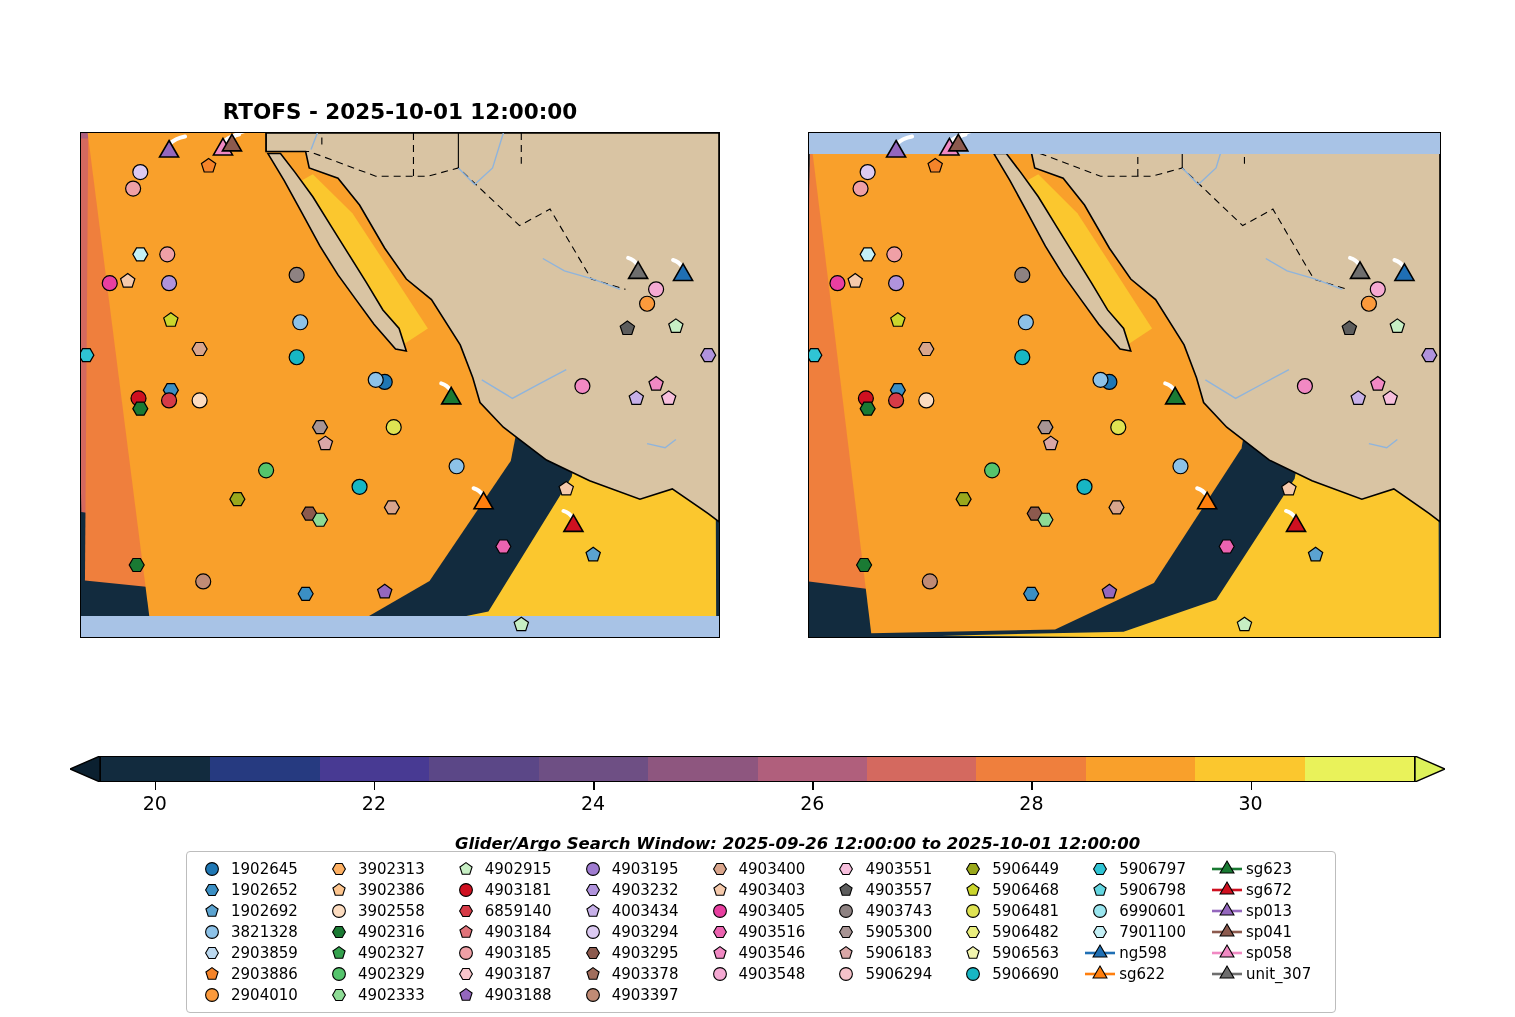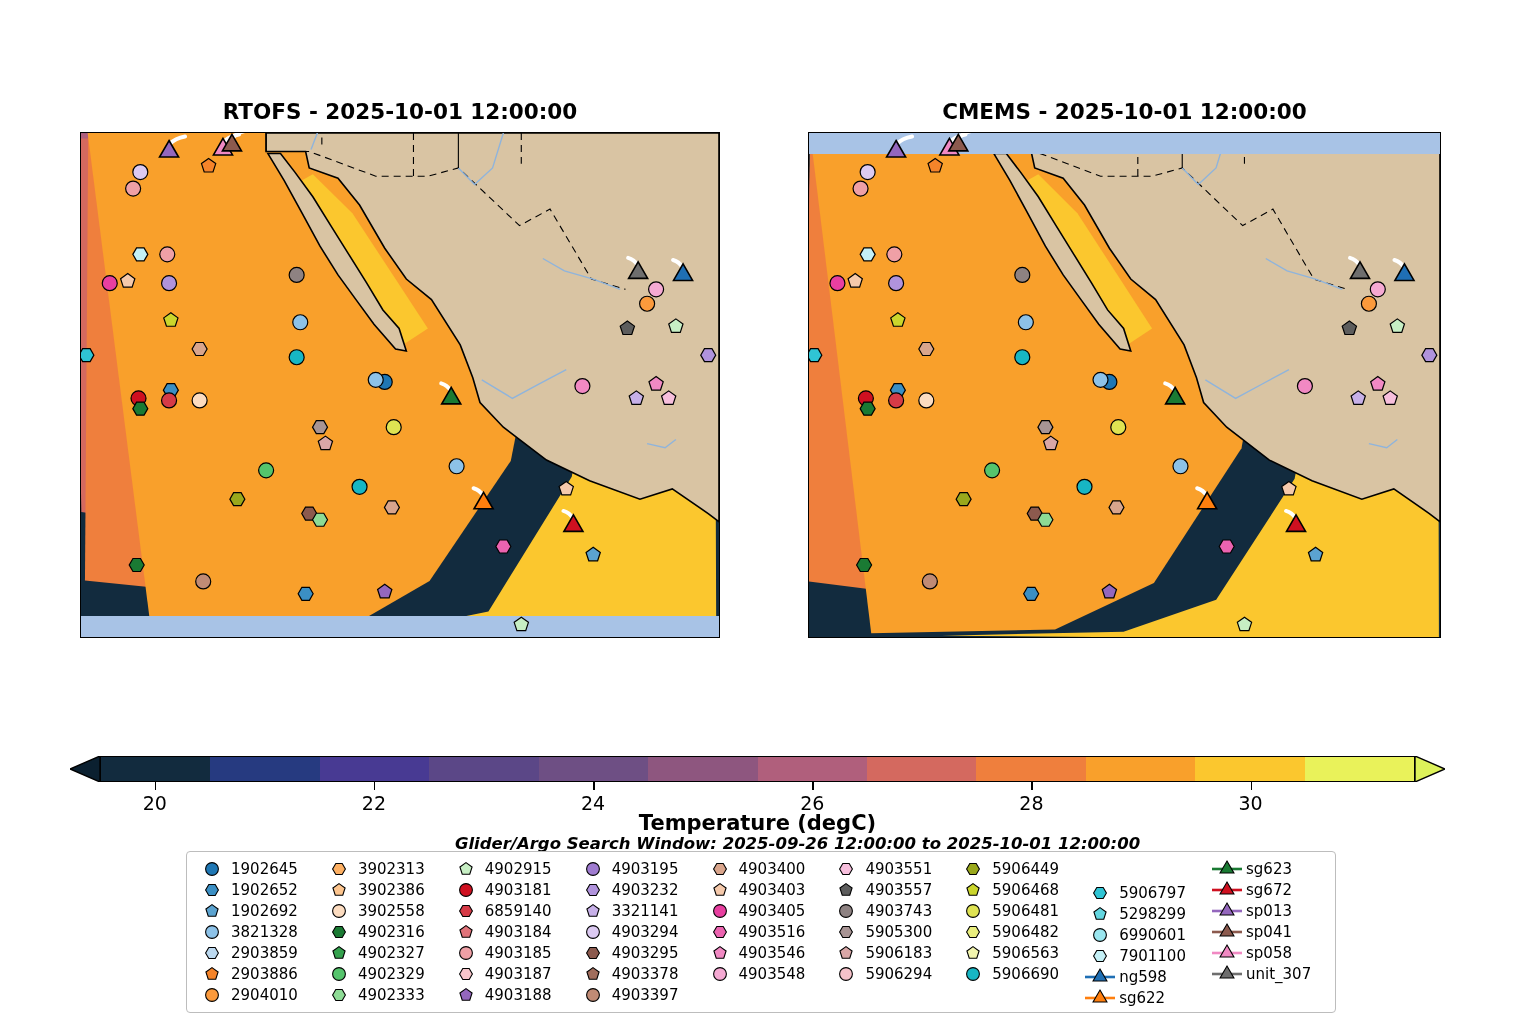--- a/index.html
+++ b/index.html
@@ -310,21 +310,20 @@
         <div class="tick tick-l minor" style="top: 10.2041%;"></div>
         <div class="tick tick-r minor" style="top: 10.2041%;"></div>
         <div class="tick tick-l minor" style="top: 6.12245%;"></div>
         <div class="tick tick-r minor" style="top: 6.12245%;"></div>
         <div class="tick tick-l minor" style="top: 2.04082%;"></div>
         <div class="tick tick-r minor" style="top: 2.04082%;"></div>
       </div>
   </div>
 
   <div class="panel" id="panel-cmems">
-    <div class="panel-title">CMEMS - 2025-10-01 12:00:00</div>
     <div class="axes" id="axes-cmems">
       <div class="map-canvas">
           <svg class="map-svg" viewBox="0 0 100 100" preserveAspectRatio="none">
             <g>
               <rect x="0" y="0" width="100" height="100" fill="#122b3e"></rect>
               <polygon points="0.94,0.26 0.34,10.83 8.72,13.13 17.58,11.90 24.20,4.85 29.73,-1.03" fill="#263a80"></polygon>
               <polygon points="0.83,1.36 0.90,17.08 8.47,21.10 15.93,17.34 24.78,10.15 31.84,-1.31" fill="#483a93"></polygon>
               <polygon points="0.72,-1.01 -0.94,29.05 11.04,33.15 20.90,27.68 27.05,16.06 32.67,-1.59" fill="#5b4787"></polygon>
               <polygon points="0.61,0.09 -0.38,41.02 11.22,42.55 23.47,37.20 31.71,21.97 36.46,1.60" fill="#6e4f84"></polygon>
               <polygon points="0.49,1.18 0.17,52.17 13.79,54.60 26.05,49.37 35.10,31.34 41.38,1.31" fill="#8e567f"></polygon>
@@ -575,21 +574,20 @@
       <div class="cb-tlabel" style="left: 303.958px;">22</div>
       <div class="cb-tick" style="left: 523.125px;"></div>
       <div class="cb-tlabel" style="left: 523.125px;">24</div>
       <div class="cb-tick" style="left: 742.292px;"></div>
       <div class="cb-tlabel" style="left: 742.292px;">26</div>
       <div class="cb-tick" style="left: 961.458px;"></div>
       <div class="cb-tlabel" style="left: 961.458px;">28</div>
       <div class="cb-tick" style="left: 1180.62px;"></div>
       <div class="cb-tlabel" style="left: 1180.62px;">30</div>
     </div>
-  <div id="cbar-label">Temperature (degC)</div>
 
   <div id="legend-title">Glider/Argo Search Window: 2025-09-26 12:00:00 to 2025-10-01 12:00:00</div>
   <div id="legend-box">
       <div class="leg-col" style="width: 128px;">
         <div class="leg-item">
           <div class="leg-mark">
             <svg width="34" height="20" viewBox="0 0 34 20">
               <circle cx="17" cy="10" r="6.4" fill="#1f77b4" stroke="#000" stroke-width="1.1"></circle>
             </svg>
           </div>
@@ -776,21 +774,21 @@
             </svg>
           </div>
           <span class="leg-txt">4903232</span>
         </div>
         <div class="leg-item">
           <div class="leg-mark">
             <svg width="34" height="20" viewBox="0 0 34 20">
               <polygon points="17.00,3.60 23.09,8.02 20.76,15.18 13.24,15.18 10.91,8.02" fill="#c7b0e8" stroke="#000" stroke-width="1.1"></polygon>
             </svg>
           </div>
-          <span class="leg-txt">3321141</span>
+          <span class="leg-txt">4003434</span>
         </div>
         <div class="leg-item">
           <div class="leg-mark">
             <svg width="34" height="20" viewBox="0 0 34 20">
               <circle cx="17" cy="10" r="6.4" fill="#dccaf2" stroke="#000" stroke-width="1.1"></circle>
             </svg>
           </div>
           <span class="leg-txt">4903294</span>
         </div>
         <div class="leg-item">
@@ -961,36 +959,36 @@
         </div>
         <div class="leg-item">
           <div class="leg-mark">
             <svg width="34" height="20" viewBox="0 0 34 20">
               <circle cx="17" cy="10" r="6.4" fill="#17b6c4" stroke="#000" stroke-width="1.1"></circle>
             </svg>
           </div>
           <span class="leg-txt">5906690</span>
         </div>
       </div>
-      <div class="leg-col" style="width: 128px; margin-top: 24px;">
+      <div class="leg-col" style="width: 128px;">
         <div class="leg-item">
           <div class="leg-mark">
             <svg width="34" height="20" viewBox="0 0 34 20">
               <polygon points="23.40,10.00 20.20,15.54 13.80,15.54 10.60,10.00 13.80,4.46 20.20,4.46" fill="#2fc4d4" stroke="#000" stroke-width="1.1"></polygon>
             </svg>
           </div>
           <span class="leg-txt">5906797</span>
         </div>
         <div class="leg-item">
           <div class="leg-mark">
             <svg width="34" height="20" viewBox="0 0 34 20">
               <polygon points="17.00,3.60 23.09,8.02 20.76,15.18 13.24,15.18 10.91,8.02" fill="#63d6e0" stroke="#000" stroke-width="1.1"></polygon>
             </svg>
           </div>
-          <span class="leg-txt">5298299</span>
+          <span class="leg-txt">5906798</span>
         </div>
         <div class="leg-item">
           <div class="leg-mark">
             <svg width="34" height="20" viewBox="0 0 34 20">
               <circle cx="17" cy="10" r="6.4" fill="#9ae6ef" stroke="#000" stroke-width="1.1"></circle>
             </svg>
           </div>
           <span class="leg-txt">6990601</span>
         </div>
         <div class="leg-item">

